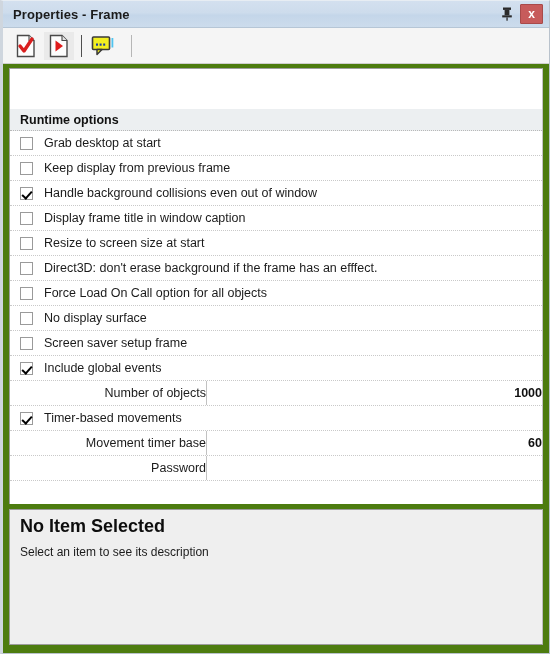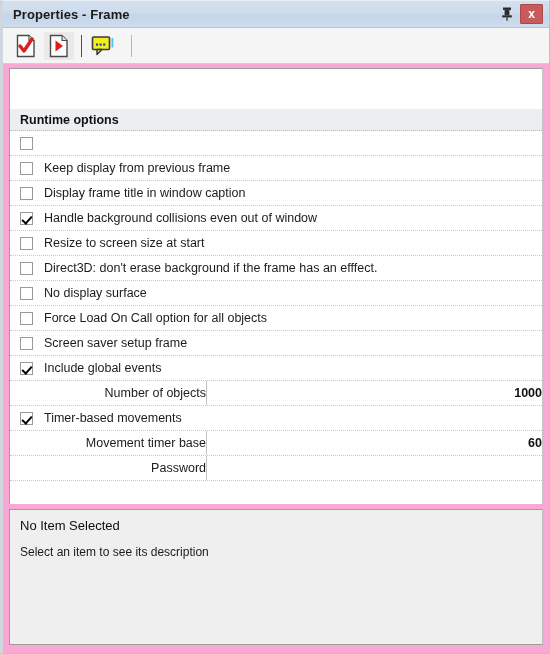--- a/index.html
+++ b/index.html
@@ -16,21 +16,21 @@
     overflow: hidden;
   }
 
   
   .window {
     position: absolute;
     left: 0; top: 0;
     width: 550px;
     height: 654px;
     box-sizing: border-box;
-    background: #f9a8d4;
+    background: #4d7c0f;
     border-left: 3px solid #cfd6de;
     border-right: 1px solid #b9c2cc;
     border-bottom: 1px solid #b9c2cc;
     border-top: 1px solid #e7edf3;
     display: flex;
     flex-direction: column;
   }
 
   
   .titlebar {
@@ -216,22 +216,22 @@
     margin: 5px 6px 8px 6px;
     background: #efefef;
     border: 1px solid #9c9c9c;
     border-right-color: #bdbdbd;
     flex: 1 1 auto;
     padding: 8px 0 0 10px;
     box-sizing: border-box;
     min-height: 0;
   }
   .desc-title {
-    font-weight: 400;
-    font-size: 13px;
+    font-weight: 700;
+    font-size: 18px;
     color: #0d0d0d;
     line-height: 16px;
   }
   .desc-sub {
     font-size: 12px;
     color: #1b1b1b;
     line-height: 17px;
     margin-top: 10px;
   }
 </style>
@@ -292,69 +292,70 @@
   <div class="list-wrap">
 
     <div class="group-header">
       <span>Runtime options</span>
     </div>
 
     <div class="row">
       <div class="cb-cell">
         <span class="cbox"></span>
       </div>
+      <div class="row-label">Grab desktop at start</div>
     </div>
 
     <div class="row">
       <div class="cb-cell">
         <span class="cbox"></span>
       </div>
       <div class="row-label">Keep display from previous frame</div>
     </div>
 
     <div class="row">
       <div class="cb-cell">
+        <span class="cbox checked"></span>
+      </div>
+      <div class="row-label">Handle background collisions even out of window</div>
+    </div>
+
+    <div class="row">
+      <div class="cb-cell">
         <span class="cbox"></span>
       </div>
       <div class="row-label">Display frame title in window caption</div>
     </div>
 
     <div class="row">
       <div class="cb-cell">
-        <span class="cbox checked"></span>
-      </div>
-      <div class="row-label">Handle background collisions even out of window</div>
-    </div>
-
-    <div class="row">
-      <div class="cb-cell">
         <span class="cbox"></span>
       </div>
       <div class="row-label">Resize to screen size at start</div>
     </div>
 
     <div class="row">
       <div class="cb-cell">
         <span class="cbox"></span>
       </div>
       <div class="row-label">Direct3D: don't erase background if the frame has an efffect.</div>
     </div>
 
     <div class="row">
       <div class="cb-cell">
         <span class="cbox"></span>
       </div>
+      <div class="row-label">Force Load On Call option for all objects</div>
+    </div>
+
+    <div class="row">
+      <div class="cb-cell">
+        <span class="cbox"></span>
+      </div>
       <div class="row-label">No display surface</div>
-    </div>
-
-    <div class="row">
-      <div class="cb-cell">
-        <span class="cbox"></span>
-      </div>
-      <div class="row-label">Force Load On Call option for all objects</div>
     </div>
 
     <div class="row">
       <div class="cb-cell">
         <span class="cbox"></span>
       </div>
       <div class="row-label">Screen saver setup frame</div>
     </div>
 
     <div class="row">

